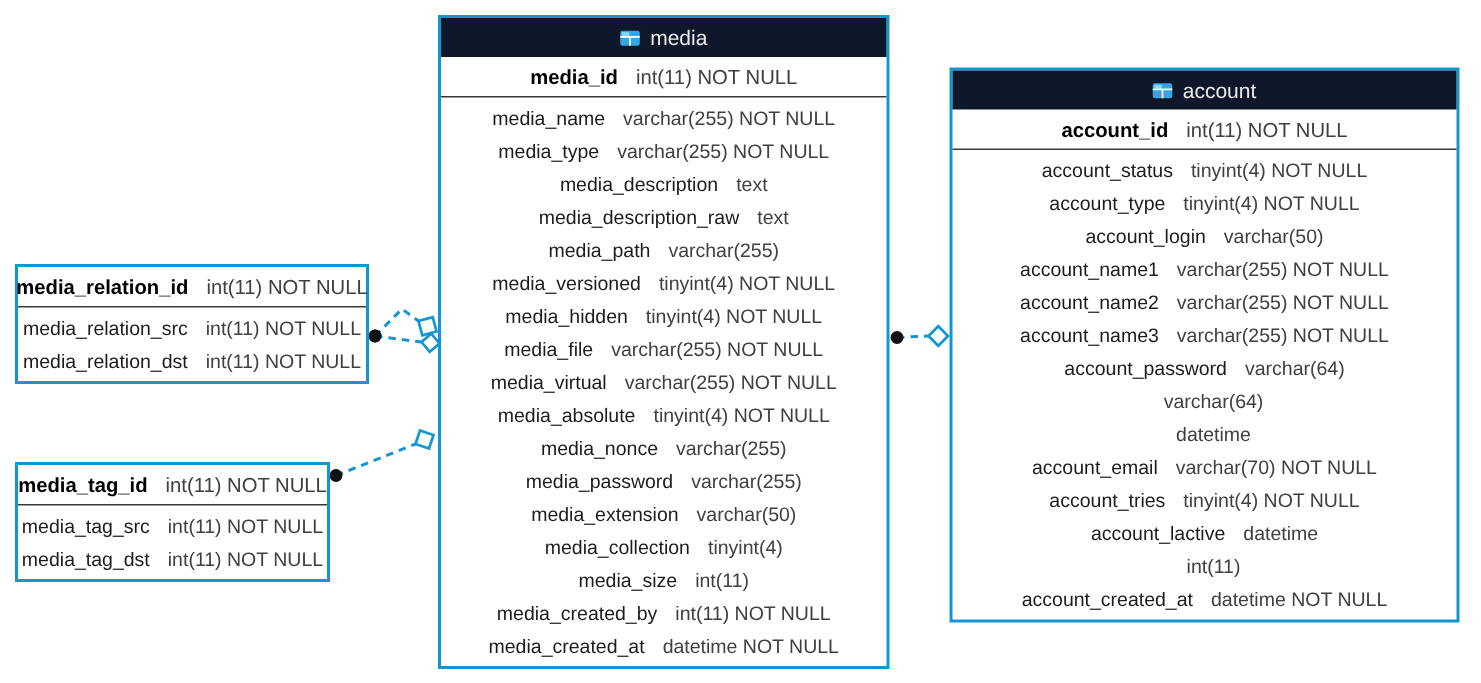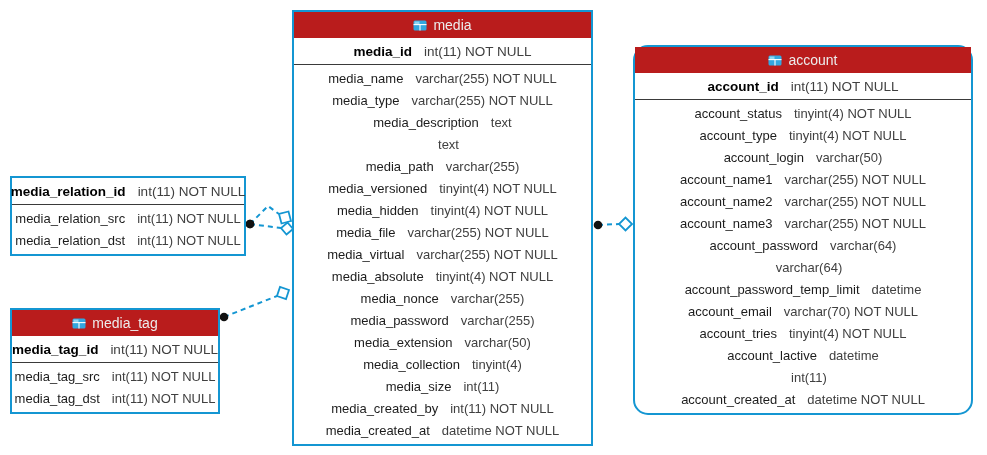--- a/index.html
+++ b/index.html
@@ -1,20 +1,20 @@
 <!DOCTYPE html>
 <html><head>
 <meta charset="utf-8">
 <style>
   html,body{margin:0;padding:0;background:#ffffff;}
   body{width:987px;height:455px;font-family:"Liberation Sans",sans-serif;position:relative;overflow:hidden;}
   #canvas{position:relative;width:987px;height:455px;background:#ffffff;}
   #wires{position:absolute;left:0;top:0;width:987px;height:455px;}
   .tbl{position:absolute;background:#ffffff;border:2px solid #1496d2;box-sizing:border-box;}
-  .thead{background:#b91c1c;color:#ececec;height:26px;display:flex;align-items:center;justify-content:center;gap:6px;font-size:14px;}
+  .thead{background:#0f172a;color:#ececec;height:26px;display:flex;align-items:center;justify-content:center;gap:6px;font-size:14px;}
   .ticon{display:inline-flex;align-items:center;}
   .pkrow{height:27px;border-bottom:1px solid #3a3a3a;display:flex;align-items:center;justify-content:center;padding:0 24px;font-size:13.5px;box-sizing:border-box;}
   .pkname{font-weight:bold;color:#000000;white-space:nowrap;}
   .rows{padding:2px 0 3px 0;}
   .frow{height:22px;display:flex;align-items:center;justify-content:center;padding:0 4px;font-size:13px;box-sizing:border-box;}
   .fname{color:#1c1c1c;white-space:nowrap;}
   .ftype{color:#404040;white-space:nowrap;margin-left:12px;}
 </style>
 </head>
 <body>
@@ -66,20 +66,21 @@
           </div>
           <div class="frow">
             <span class="fname">media_type</span>
             <span class="ftype">varchar(255) NOT NULL</span>
           </div>
           <div class="frow">
             <span class="fname">media_description</span>
             <span class="ftype">text</span>
           </div>
           <div class="frow">
+            <span class="fname">media_description_raw</span>
             <span class="ftype">text</span>
           </div>
           <div class="frow">
             <span class="fname">media_path</span>
             <span class="ftype">varchar(255)</span>
           </div>
           <div class="frow">
             <span class="fname">media_versioned</span>
             <span class="ftype">tinyint(4) NOT NULL</span>
           </div>
@@ -139,47 +140,36 @@
             <span class="fname">media_relation_src</span>
             <span class="ftype">int(11) NOT NULL</span>
           </div>
           <div class="frow">
             <span class="fname">media_relation_dst</span>
             <span class="ftype">int(11) NOT NULL</span>
           </div>
         </div>
       </div>
       <div class="tbl" style="left: 10px; top: 308px; width: 210px;">
-        <div class="thead">
-          <span class="ticon">
-            <svg width="14" height="11" viewBox="0 0 14 11">
-              <rect x="0.5" y="0.5" width="13" height="10" rx="1.5" fill="#33a7e0"></rect>
-              <rect x="1.5" y="1.5" width="5" height="2.6" fill="#8ed6f4"></rect>
-              <line x1="0.5" y1="4.6" x2="13.5" y2="4.6" stroke="#ffffff" stroke-width="1.1"></line>
-              <line x1="7" y1="4.6" x2="7" y2="10.5" stroke="#ffffff" stroke-width="1.1"></line>
-            </svg>
-          </span>
-          <span>media_tag</span>
-        </div>
         <div class="pkrow">
           <span class="pkname">media_tag_id</span>
           <span class="ftype">int(11) NOT NULL</span>
         </div>
         <div class="rows">
           <div class="frow">
             <span class="fname">media_tag_src</span>
             <span class="ftype">int(11) NOT NULL</span>
           </div>
           <div class="frow">
             <span class="fname">media_tag_dst</span>
             <span class="ftype">int(11) NOT NULL</span>
           </div>
         </div>
       </div>
-      <div class="tbl" style="left: 633px; top: 45px; width: 340px; border-radius: 15px;">
+      <div class="tbl" style="left: 633px; top: 45px; width: 340px;">
         <div class="thead">
           <span class="ticon">
             <svg width="14" height="11" viewBox="0 0 14 11">
               <rect x="0.5" y="0.5" width="13" height="10" rx="1.5" fill="#33a7e0"></rect>
               <rect x="1.5" y="1.5" width="5" height="2.6" fill="#8ed6f4"></rect>
               <line x1="0.5" y1="4.6" x2="13.5" y2="4.6" stroke="#ffffff" stroke-width="1.1"></line>
               <line x1="7" y1="4.6" x2="7" y2="10.5" stroke="#ffffff" stroke-width="1.1"></line>
             </svg>
           </span>
           <span>account</span>
@@ -214,21 +204,20 @@
             <span class="ftype">varchar(255) NOT NULL</span>
           </div>
           <div class="frow">
             <span class="fname">account_password</span>
             <span class="ftype">varchar(64)</span>
           </div>
           <div class="frow">
             <span class="ftype">varchar(64)</span>
           </div>
           <div class="frow">
-            <span class="fname">account_password_temp_limit</span>
             <span class="ftype">datetime</span>
           </div>
           <div class="frow">
             <span class="fname">account_email</span>
             <span class="ftype">varchar(70) NOT NULL</span>
           </div>
           <div class="frow">
             <span class="fname">account_tries</span>
             <span class="ftype">tinyint(4) NOT NULL</span>
           </div>

